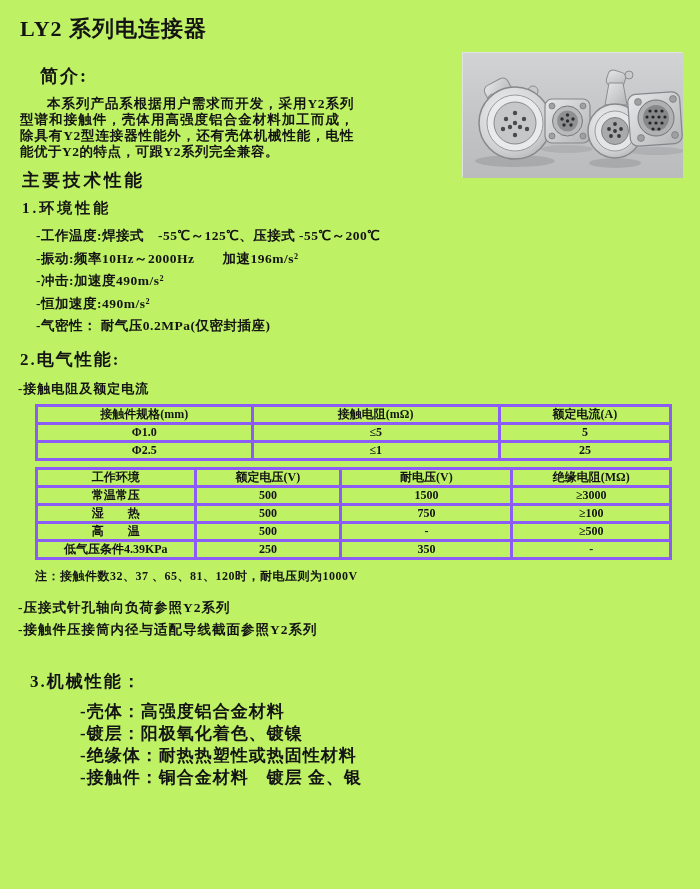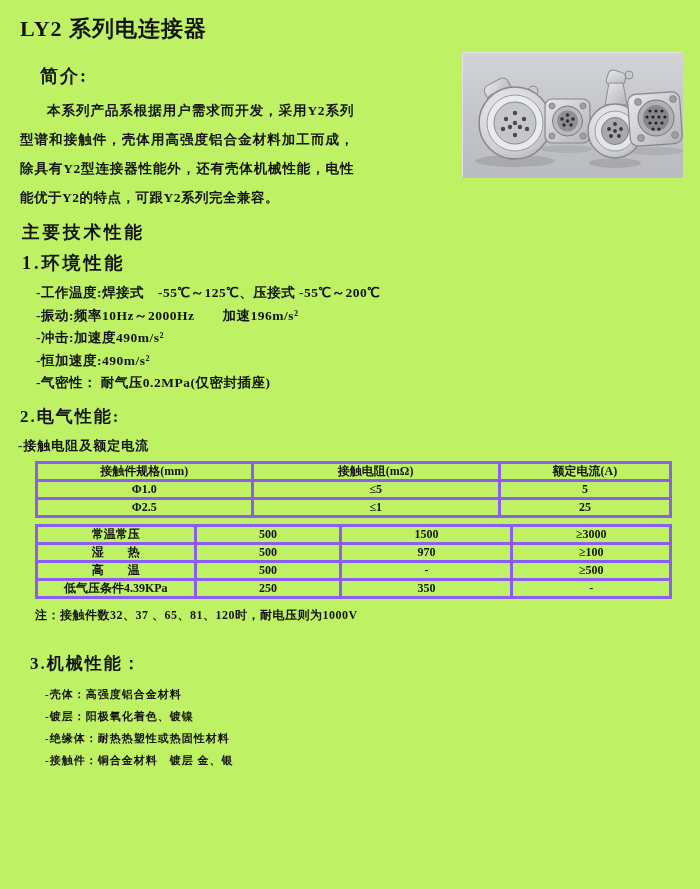--- a/index.html
+++ b/index.html
@@ -20,39 +20,39 @@
   }
   .intro-heading {
     margin:20px 0 0 40px;
     font-size:18px;
     letter-spacing:2px;
   }
   .intro-paragraph {
     margin:8px 0 0 20px;
     width:334px;
     font-size:13.5px;
-    line-height:29px;
+    line-height:16px;
     text-align:justify;
     text-indent:2em;
     letter-spacing:0.5px;
   }
   .product-photo {
     position:absolute;
     left:462px; top:52px;
     width:220px; height:125px;
     border:1px solid #e2e2e2;
   }
   .tech-heading {
     margin:8px 0 0 22px;
     font-size:17.5px;
     letter-spacing:3px;
   }
   .env-heading {
     margin:7px 0 0 22px;
-    font-size:18px;
+    font-size:15px;
     letter-spacing:3px;
   }
   .env-list { margin:7px 0 0 36px; }
   .env-list .spec-line {
     font-size:13.5px;
     line-height:22.5px;
     letter-spacing:0.5px;
   }
   .elec-heading {
     margin:10px 0 0 20px;
@@ -94,23 +94,24 @@
     line-height:22.5px;
     letter-spacing:1px;
   }
   .mech-heading {
     margin:28px 0 0 30px;
     font-size:17px;
     letter-spacing:2px;
   }
   .mech-list { margin:8px 0 0 45px; }
   .mech-list .spec-line {
-    font-size:11px;
+    font-size:17px;
     line-height:22px;
     letter-spacing:1px;
+    margin-left:35px;
   }
 </style>
 </head>
 <body>
 
 <div class="page">
 
   <div class="doc-title">LY2 系列电连接器</div>
 
   <div class="intro-heading">简介:</div>
@@ -262,48 +263,58 @@
 
   <table class="spec-table t2">
     <colgroup>
         <col class="c1">
         <col class="c2">
         <col class="c3">
         <col class="c4">
       </colgroup>
     <tbody>
       <tr>
+        <td>工作环境</td>
+        <td>额定电压(V)</td>
+        <td>耐电压(V)</td>
+        <td>绝缘电阻(MΩ)</td>
+      </tr>
+      <tr>
         <td>常温常压</td>
         <td>500</td>
         <td>1500</td>
         <td>≥3000</td>
       </tr>
       <tr>
         <td>湿　　热</td>
         <td>500</td>
-        <td>970</td>
+        <td>750</td>
         <td>≥100</td>
       </tr>
       <tr>
         <td>高　　温</td>
         <td>500</td>
         <td>-</td>
         <td>≥500</td>
       </tr>
       <tr>
         <td>低气压条件4.39KPa</td>
         <td>250</td>
         <td>350</td>
         <td>-</td>
       </tr>
     </tbody>
   </table>
 
   <div class="note-line">注：接触件数32、37 、65、81、120时，耐电压则为1000V</div>
 
+  <div class="ref-list">
+    <div class="spec-line">-压接式针孔轴向负荷参照Y2系列</div>
+    <div class="spec-line">-接触件压接筒内径与适配导线截面参照Y2系列</div>
+  </div>
 
   <div class="mech-heading">3.机械性能：</div>
   <div class="mech-list">
     <div class="spec-line">-壳体：高强度铝合金材料</div>
     <div class="spec-line">-镀层：阳极氧化着色、镀镍</div>
     <div class="spec-line">-绝缘体：耐热热塑性或热固性材料</div>
     <div class="spec-line">-接触件：铜合金材料　镀层 金、银</div>
 
   </div>
 

